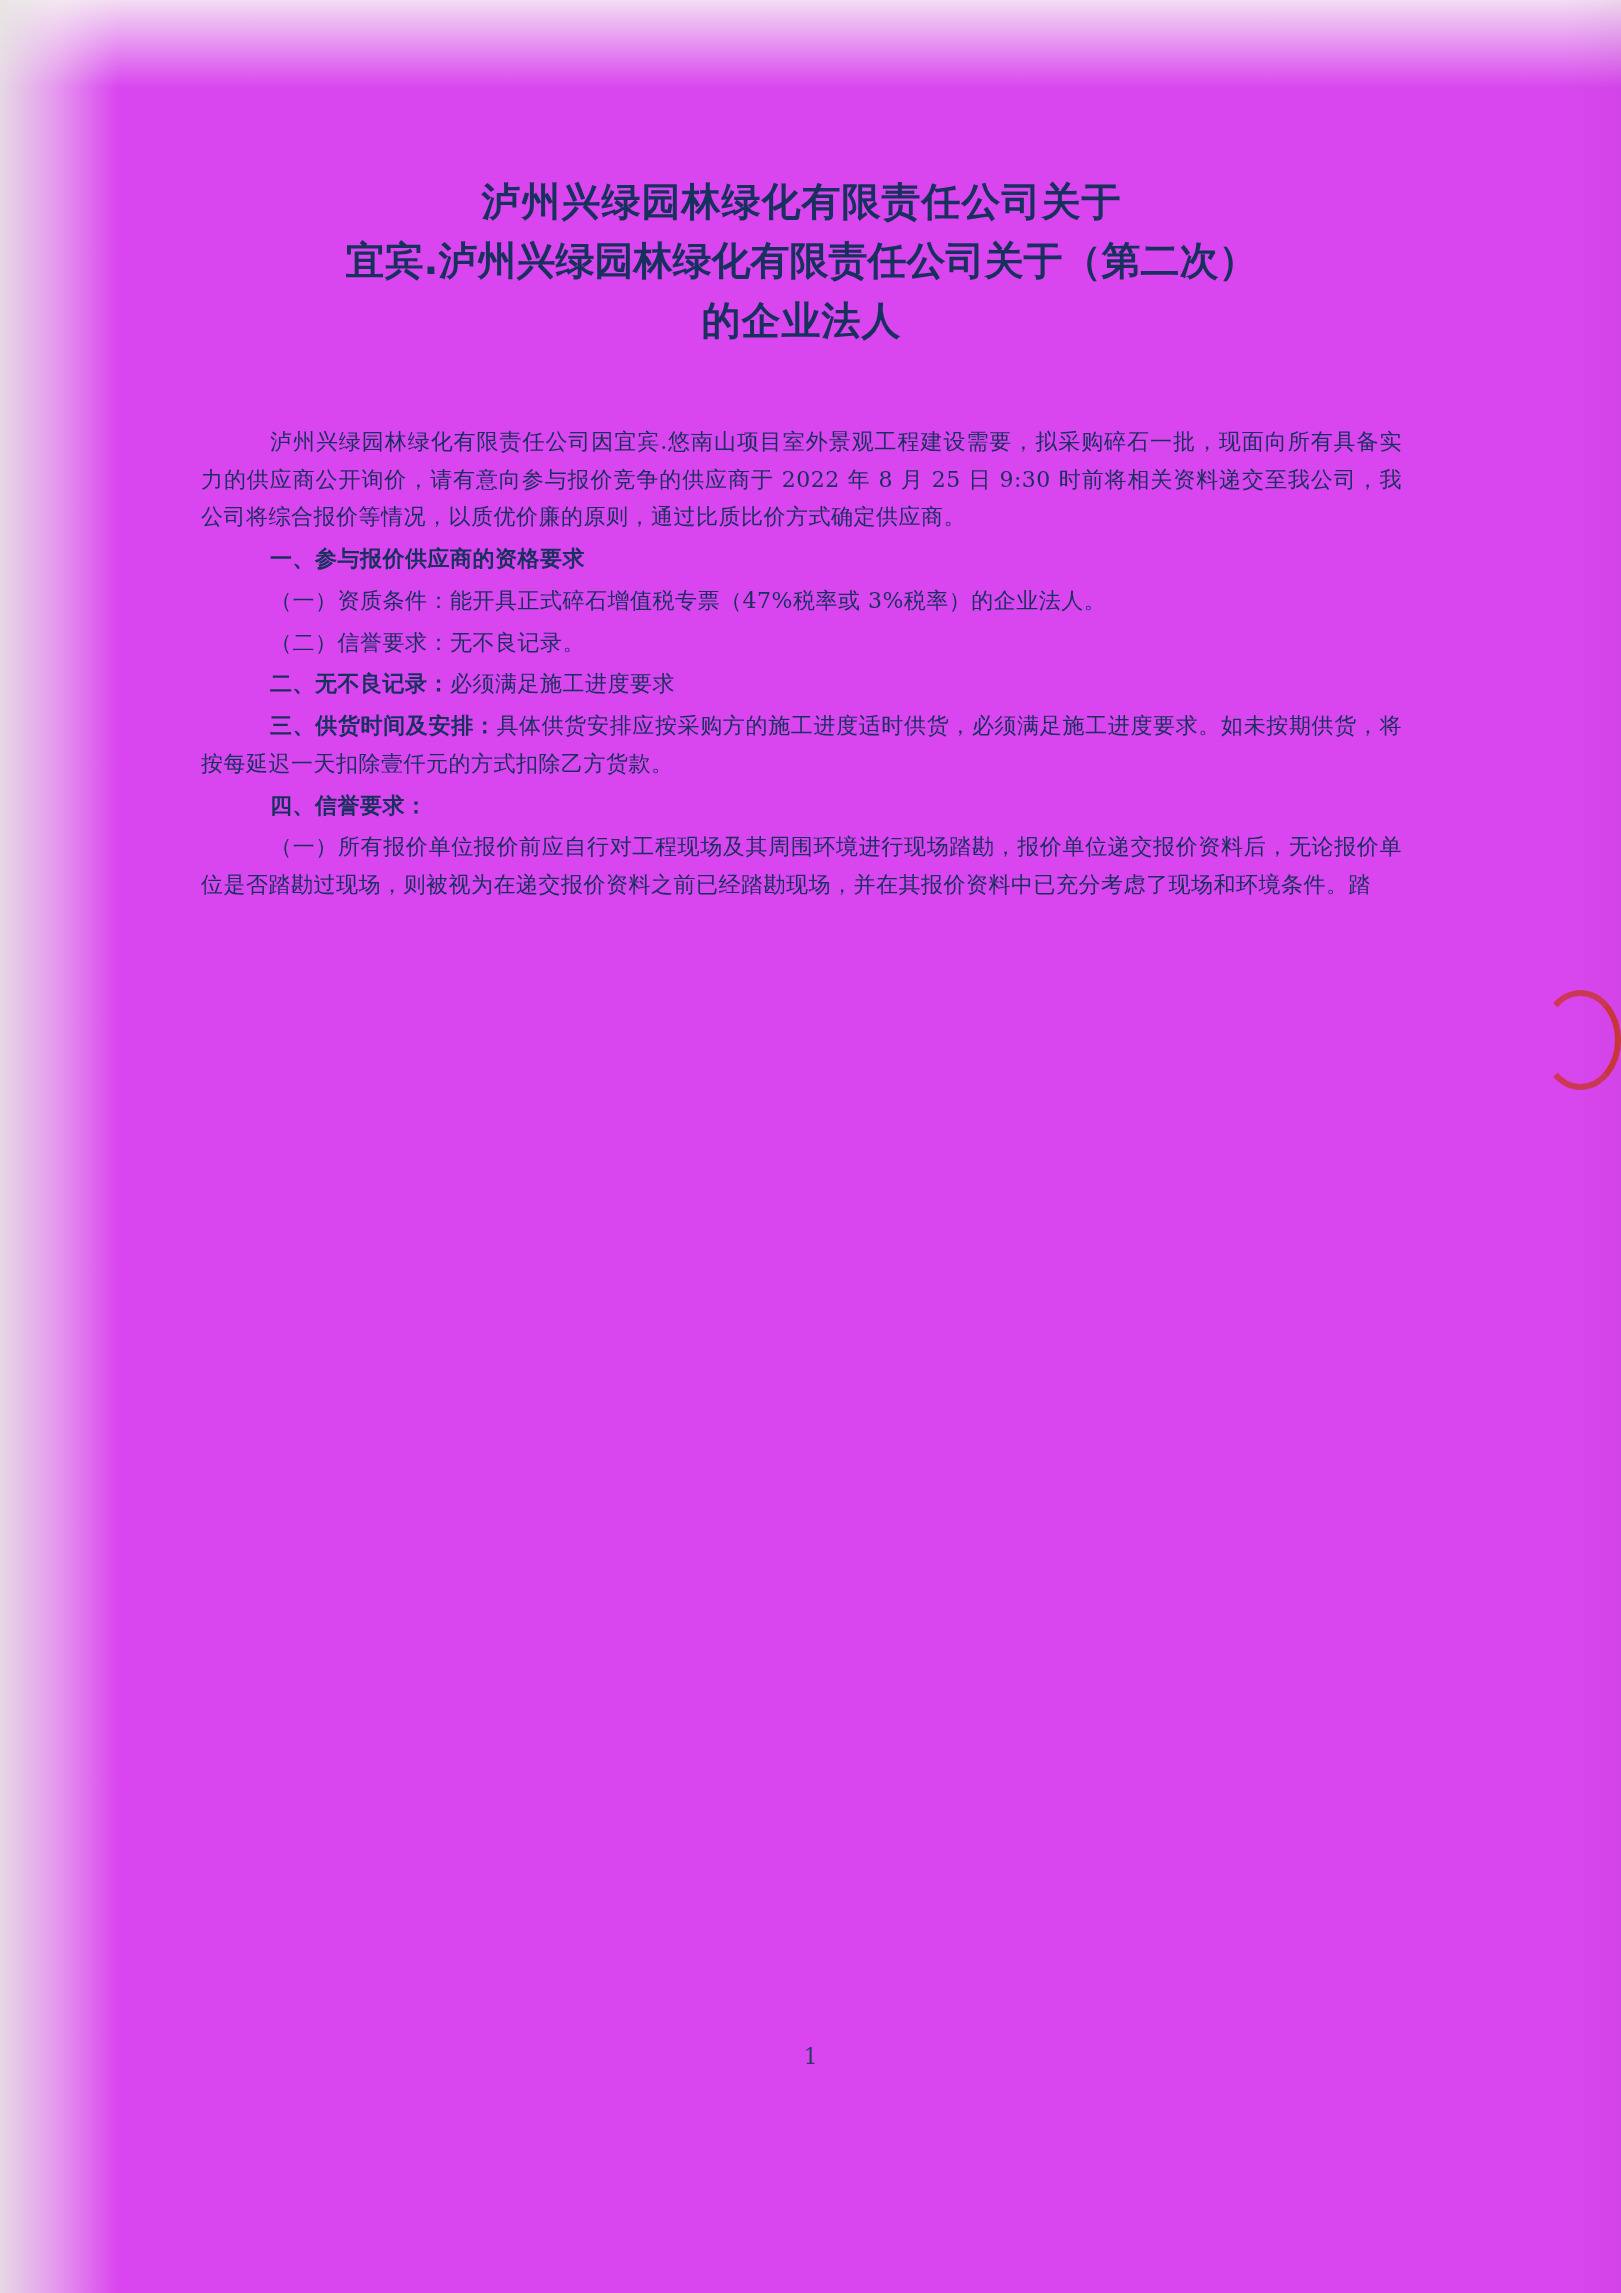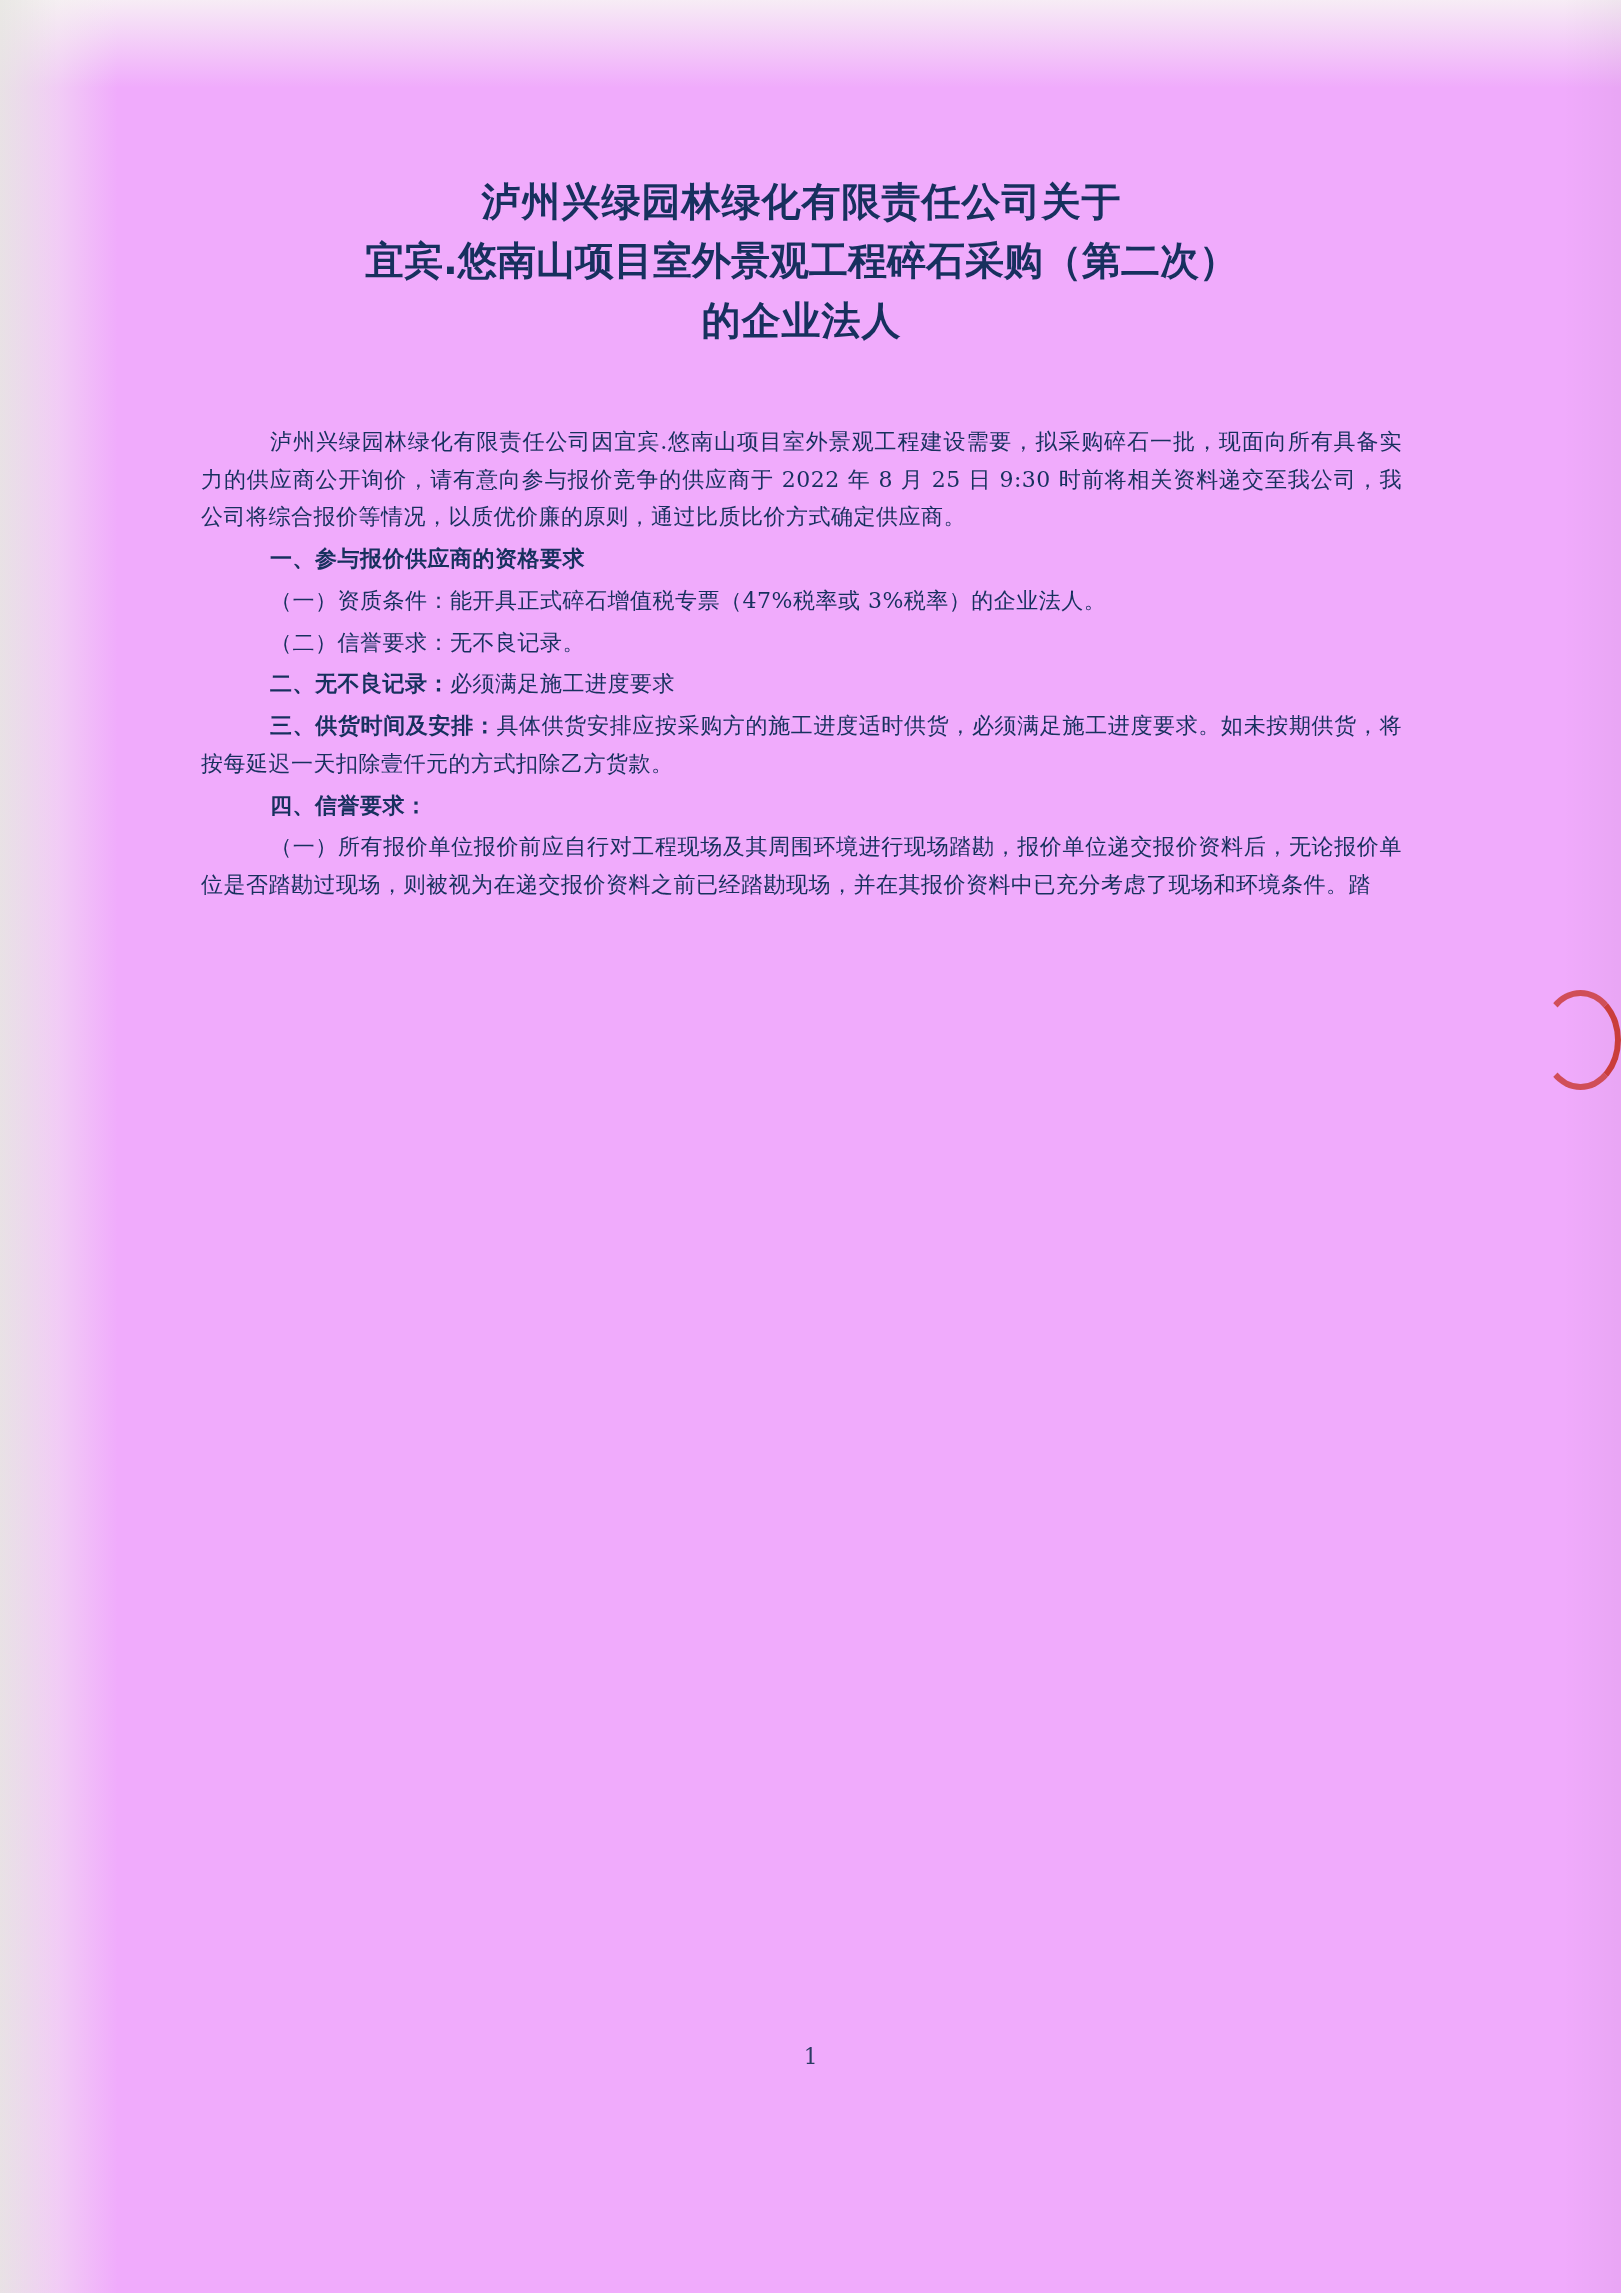--- a/index.html
+++ b/index.html
@@ -11,21 +11,21 @@
     width: 1621px;
     height: 2294px;
     position: relative;
     font-family: "DejaVu Serif", "Liberation Serif", serif;
     overflow: hidden;
   }
 
   .page {
     position: absolute;
     inset: 0;
-    background: #f0abfc;
+    background: #d946ef;
   }
 
   
   .paper-tint {
     position: absolute;
     inset: 0;
     background:
       linear-gradient(to right, rgba(243,243,238,0.9) 0px, rgba(255,255,255,0) 118px),
       linear-gradient(to bottom, rgba(248,248,244,0.85) 0px, rgba(255,255,255,0) 88px);
     pointer-events: none;
@@ -120,21 +120,21 @@
   <div class="paper-tint"></div>
   <div class="edge-shade left"></div>
   <div class="edge-shade right"></div>
 
   <div class="stamp-arc"></div>
 
   <div class="content">
 
     <div class="title">
       <span class="title-line l1">泸州兴绿园林绿化有限责任公司关于</span>
-      <span class="title-line l2">宜宾.悠南山项目室外景观工程碎石采购（第二次）</span>
+      <span class="title-line l2">宜宾.泸州兴绿园林绿化有限责任公司关于（第二次）</span>
       <span class="title-line l3">的企业法人</span>
     </div>
 
     <div class="body-block">
 
       <p class="para">泸州兴绿园林绿化有限责任公司因宜宾.悠南山项目室外景观工程建设需要，拟采购碎石一批，现面向所有具备实力的供应商公开询价，请有意向参与报价竞争的供应商于 2022 年 8 月 25 日 9:30 时前将相关资料递交至我公司，我公司将综合报价等情况，以质优价廉的原则，通过比质比价方式确定供应商。</p>
 
       <p class="para h-num">一、参与报价供应商的资格要求</p>
       <p class="para">（一）资质条件：能开具正式碎石增值税专票（47%税率或 3%税率）的企业法人。</p>
       <p class="para">（二）信誉要求：无不良记录。</p>

